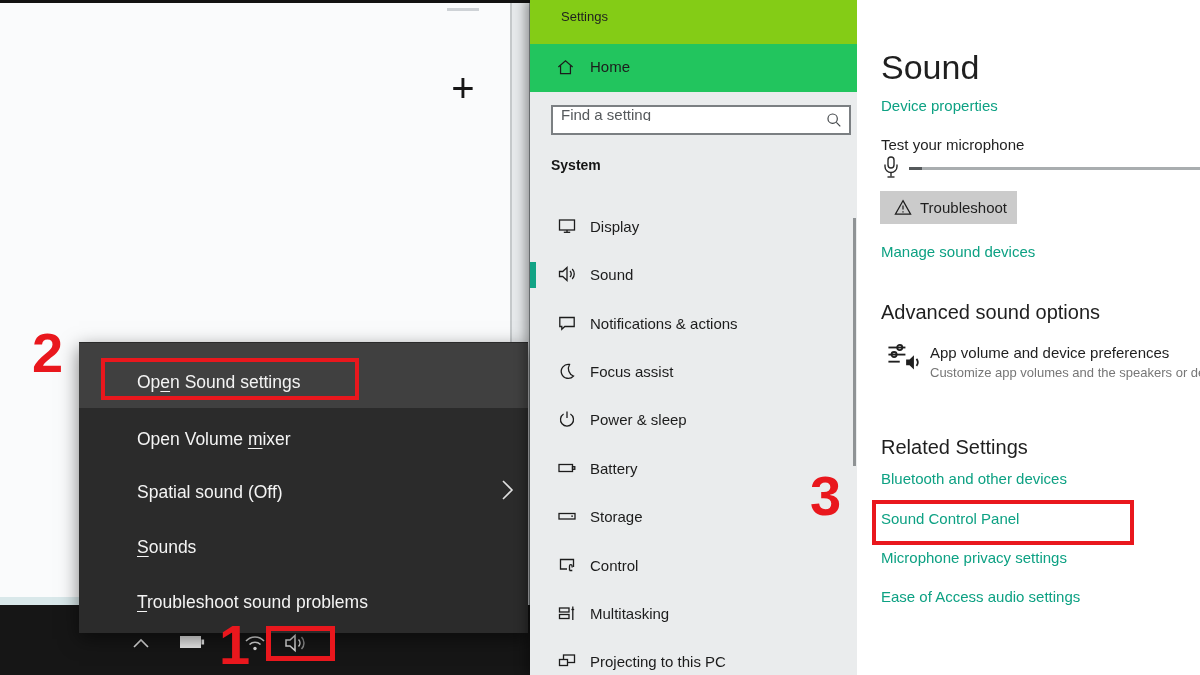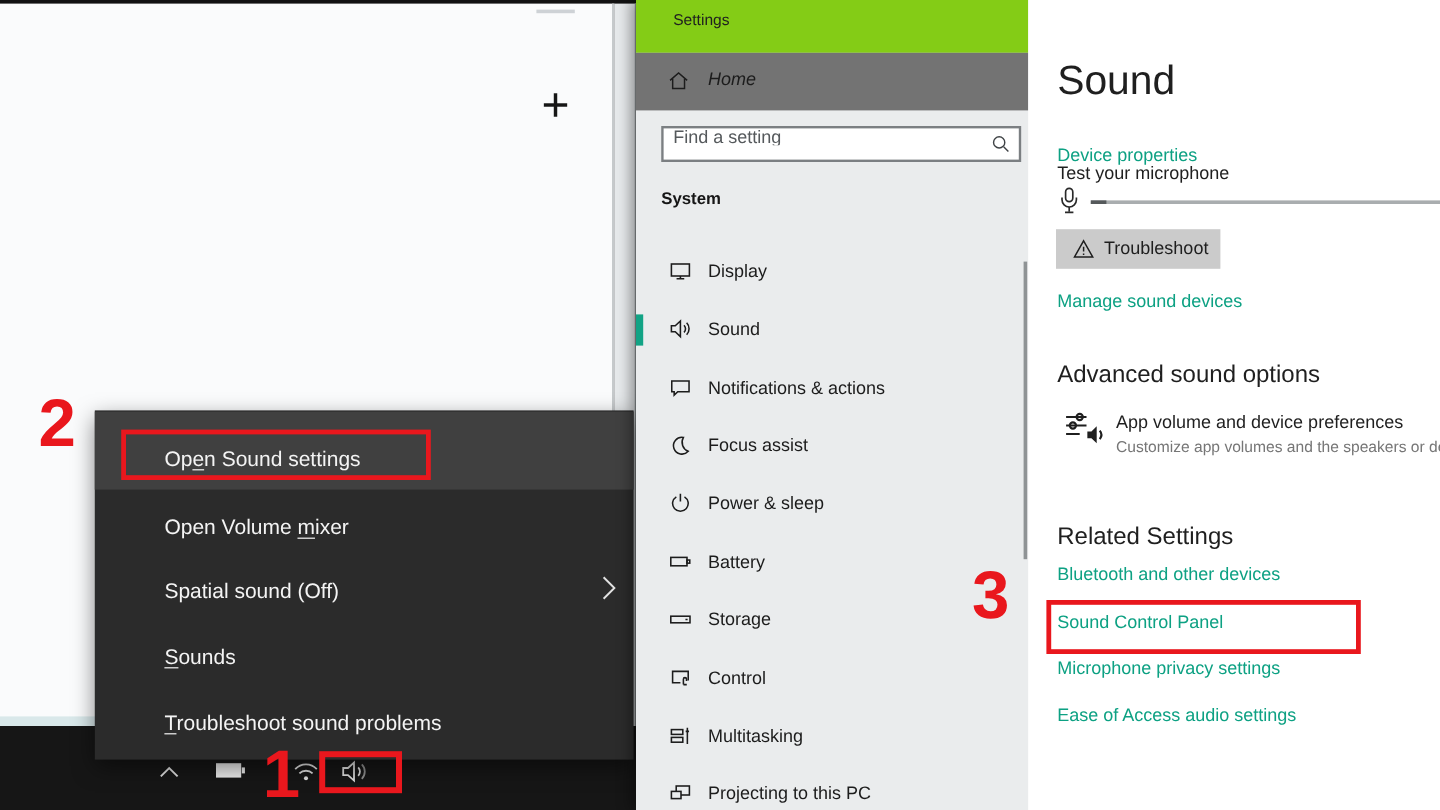--- a/index.html
+++ b/index.html
@@ -27,21 +27,21 @@
   .menu-item { position:absolute; left:58px; color:#f4f4f4; font-size:17.5px; white-space:nowrap; }
   .menu-item .key { text-decoration:underline; text-underline-offset:3px; }
   .menu-chevron { position:absolute; left:421px; top:137px; color:#e0e0e0; }
 
   
   .settings-window { position:absolute; left:530px; top:0; width:670px; height:675px;
     background:#ffffff; box-shadow:-5px 0 10px rgba(0,0,0,.35); }
   .sidebar { position:absolute; left:0; top:0; width:327px; height:675px; background:#eaeced; overflow:hidden; }
   .sb-titlebar { position:absolute; left:0; top:0; width:327px; height:44px; background:#84cc16; }
   .sb-title { position:absolute; left:31px; top:9px; font-size:13px; color:#1f1f1f; }
-  .home-row { position:absolute; left:0; top:44px; width:327px; height:48px; background:#737373;font-style:italic; }
+  .home-row { position:absolute; left:0; top:44px; width:327px; height:48px; background:#22c55e; }
   .home-row .row-icon { position:absolute; left:26px; top:14px; color:#1c1c1c; }
   .home-row .row-label { position:absolute; left:60px; top:14px; font-size:15px; color:#1c1c1c; }
   .search-box { position:absolute; left:21px; top:105px; width:300px; height:30px;
     background:#fff; border:2px solid #7b7f82; }
   .search-box input { position:absolute; left:8px; top:0; width:255px; height:14px; border:none; outline:none;
     font-family:"Liberation Sans",sans-serif; font-size:15px; color:#c2410c; background:transparent; }
   .search-box input::placeholder { color:#55595c; opacity:1; }
   .search-icon { position:absolute; right:6px; top:4px; color:#3f4346; }
   .sb-section { position:absolute; left:21px; top:157px; font-size:14px; font-weight:bold; color:#161616; }
   .sb-row { position:absolute; left:0; width:327px; height:48px; }
@@ -263,21 +263,21 @@
         </span>
         <span class="row-label">Projecting to this PC</span>
       </div>
 
       <div class="accent-bar"></div>
       <div class="sb-scrollbar"></div>
     </div>
 
     <div class="main-panel">
       <div class="page-title">Sound</div>
-      <div class="teal-link" style="top:97px;margin-top:24px;">Device properties</div>
+      <div class="teal-link" style="top:97px;">Device properties</div>
       <div class="plain-label" style="top:136px;">Test your microphone</div>
 
       <div class="mic-icon">
         <svg width="20" height="28" viewBox="0 0 20 28" fill="none" stroke="currentColor" stroke-width="1.4">
           <rect x="7" y="2" width="6" height="11" rx="3"></rect>
           <path d="M4 9.5 v2 a6 6 0 0 0 12 0 v-2"></path>
           <line x1="10" y1="17.5" x2="10" y2="21.5"></line>
             <line x1="6.5" y1="22" x2="13.5" y2="22"></line>
         </svg>
       </div>

